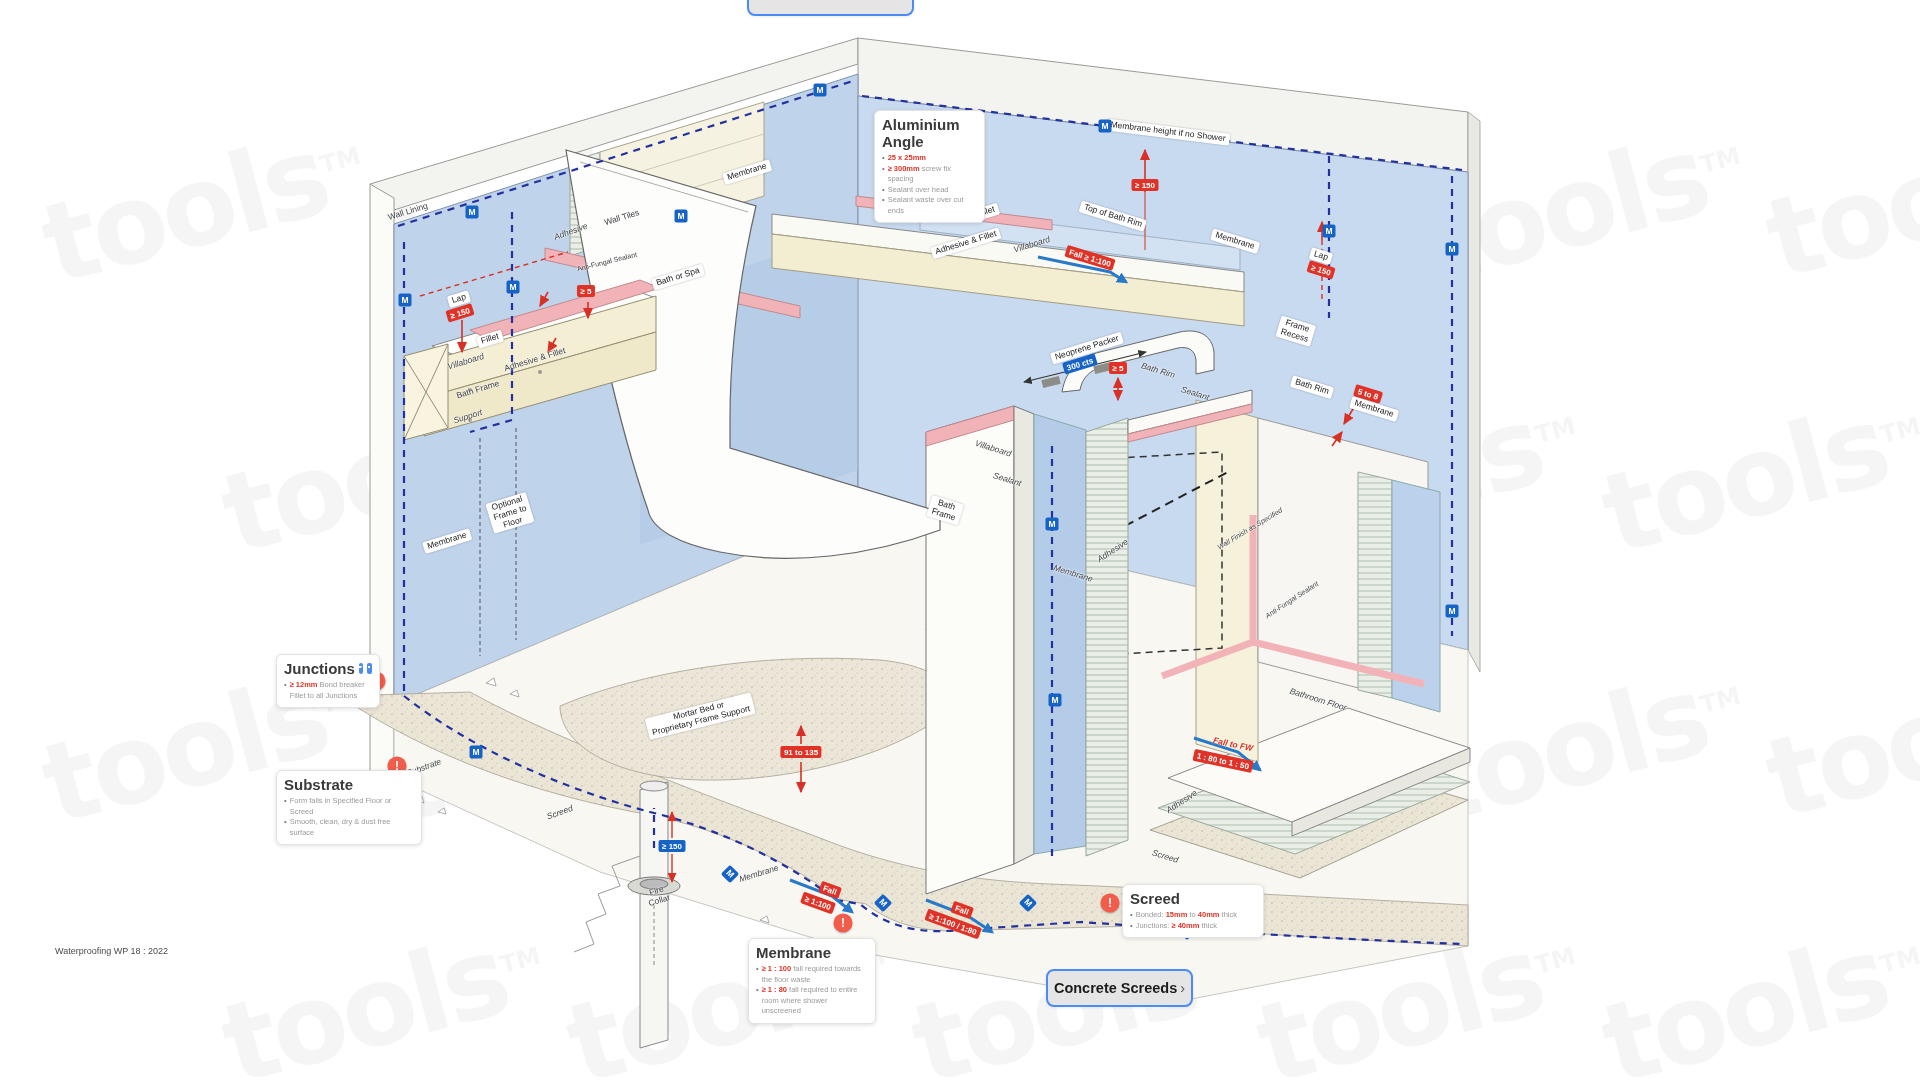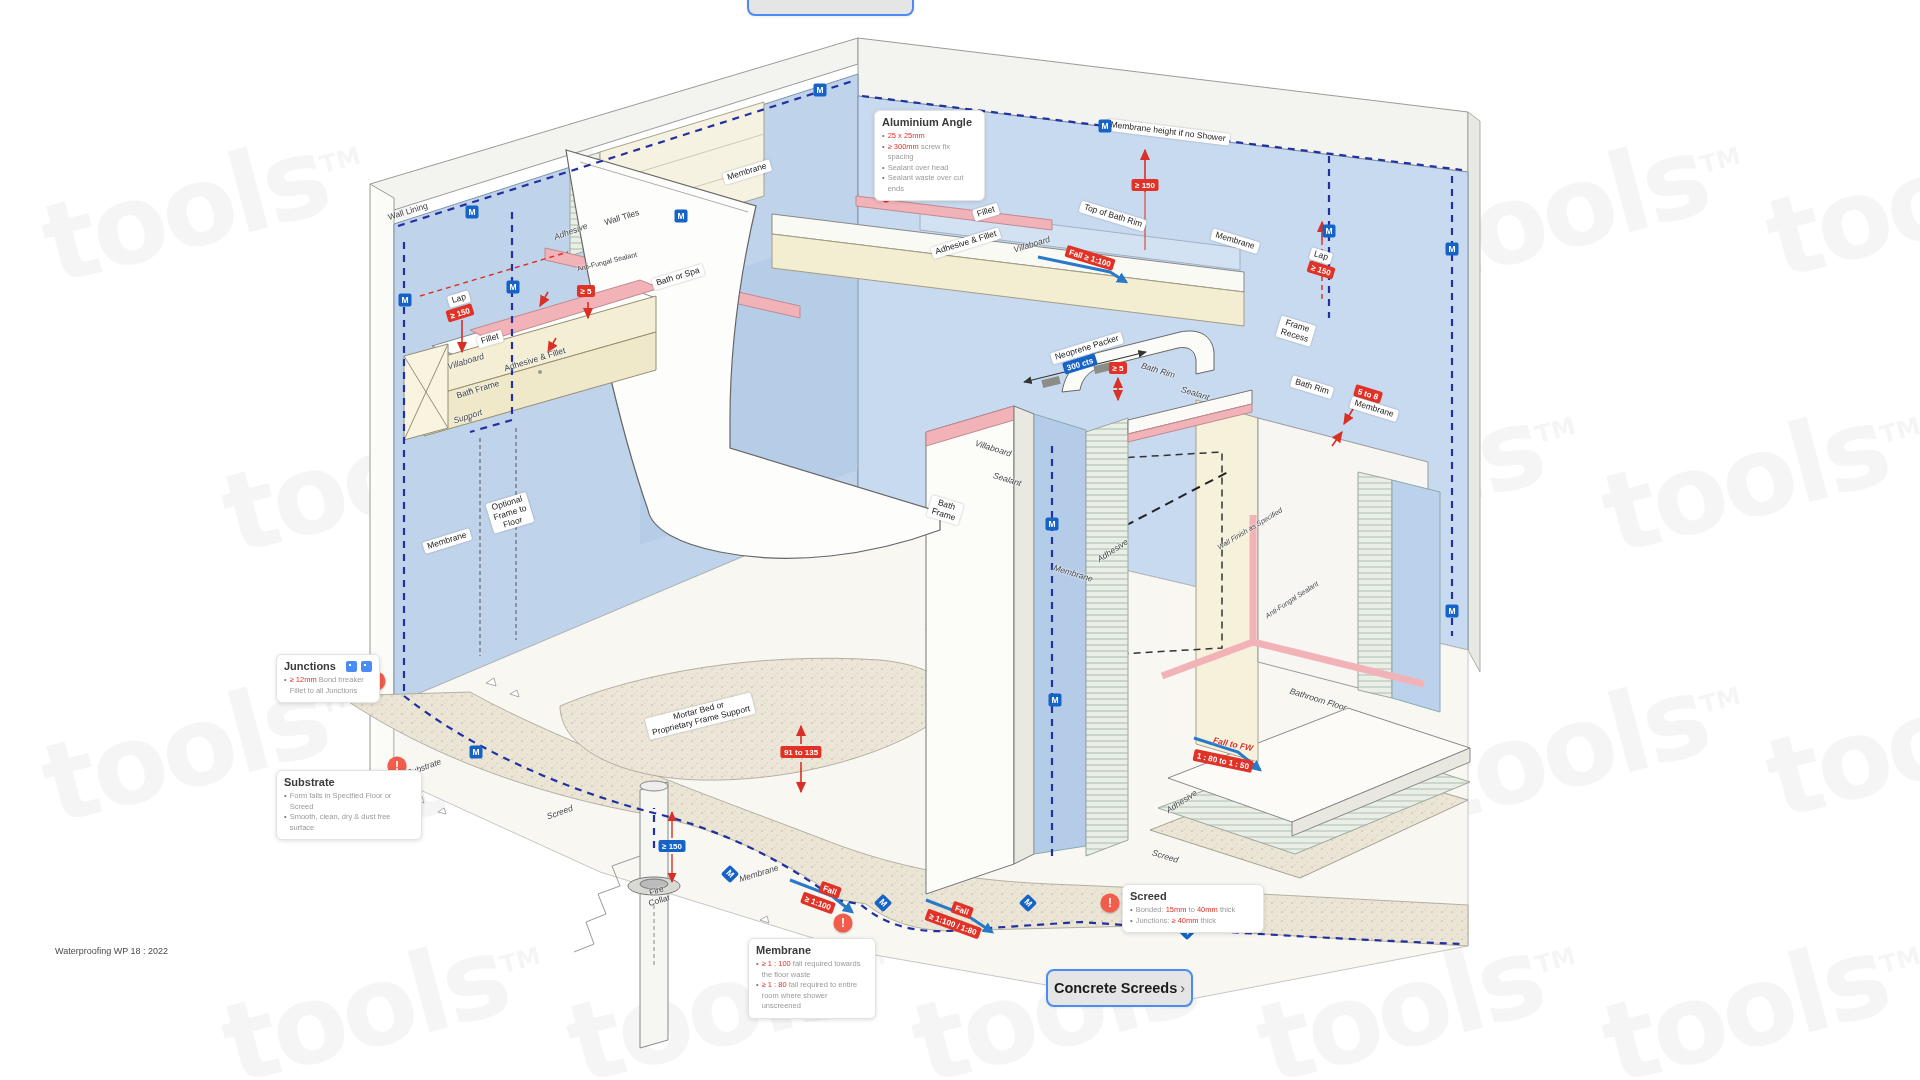--- a/index.html
+++ b/index.html
@@ -18,27 +18,27 @@
   .textI{color:#44484a;font-size:8.5px;font-style:italic;text-shadow:0 0 2px #fff,0 0 3px #fff;}
   .red{background:#e03226;color:#fff;font-size:8px;font-weight:bold;padding:1.5px 3.5px;border-radius:2px;}
   .redI{color:#d93025;font-size:8.5px;font-weight:bold;font-style:italic;text-shadow:0 0 2px #fff;}
   .blue{background:#1663c7;color:#fff;font-size:8px;font-weight:bold;padding:1.5px 3.5px;border-radius:2px;}
   .warn{width:19px;height:19px;border-radius:50%;background:#f25c4a;color:#fff;font-weight:bold;
         font-size:12px;line-height:19px;box-shadow:0 1px 2px rgba(0,0,0,.25);}
   .mmark{position:absolute;width:13px;height:13px;background:#1663c7;border-radius:2px;color:#fff;
          font-size:8.5px;font-weight:bold;text-align:center;line-height:13px;}
   .callout{position:absolute;background:#fff;border:1px solid #e3e3e3;border-radius:6px;
            padding:5px 7px 6px 7px;box-shadow:0 1px 4px rgba(0,0,0,.13);z-index:3;}
-  .co-title{font-size:11px;font-weight:bold;color:#3a3a3a;margin-bottom:3px;display:flex;align-items:center;gap:4px;}
+  .co-title{font-size:15px;font-weight:bold;color:#3a3a3a;margin-bottom:3px;display:flex;align-items:center;gap:4px;}
   .co-title .ttl{flex:1;}
   .co-icon{width:11px;height:11px;border-radius:2px;background:#4b8bf5;display:inline-block;
            background-image:radial-gradient(circle at 35% 35%,#fff 1.2px,transparent 1.3px);}
   .co-bullet{font-size:7.5px;color:#9a9a9a;line-height:1.4;display:flex;gap:3px;}
   .co-bullet .dot{color:#777;}
-  .co-bullet .seg-red{color:#e03226;font-weight:normal;}
+  .co-bullet .seg-red{color:#e03226;font-weight:bold;}
   .co-bullet .txt{white-space:pre-line;}
   .navbtn{position:absolute;background:#e5e5e5;border:2px solid #4b8bf5;border-radius:8px;
           display:flex;align-items:center;justify-content:center;font-weight:bold;color:#1b1b1b;
           font-size:14.5px;cursor:pointer;z-index:4;box-shadow:0 1px 3px rgba(0,0,0,.08);}
   .navbtn .chev{color:#555;margin-left:3px;font-weight:normal;}
   #footer-ref{position:absolute;left:55px;top:946px;font-size:9px;color:#4a4a4a;z-index:3;}
 </style>
 </head>
 <body>
 

